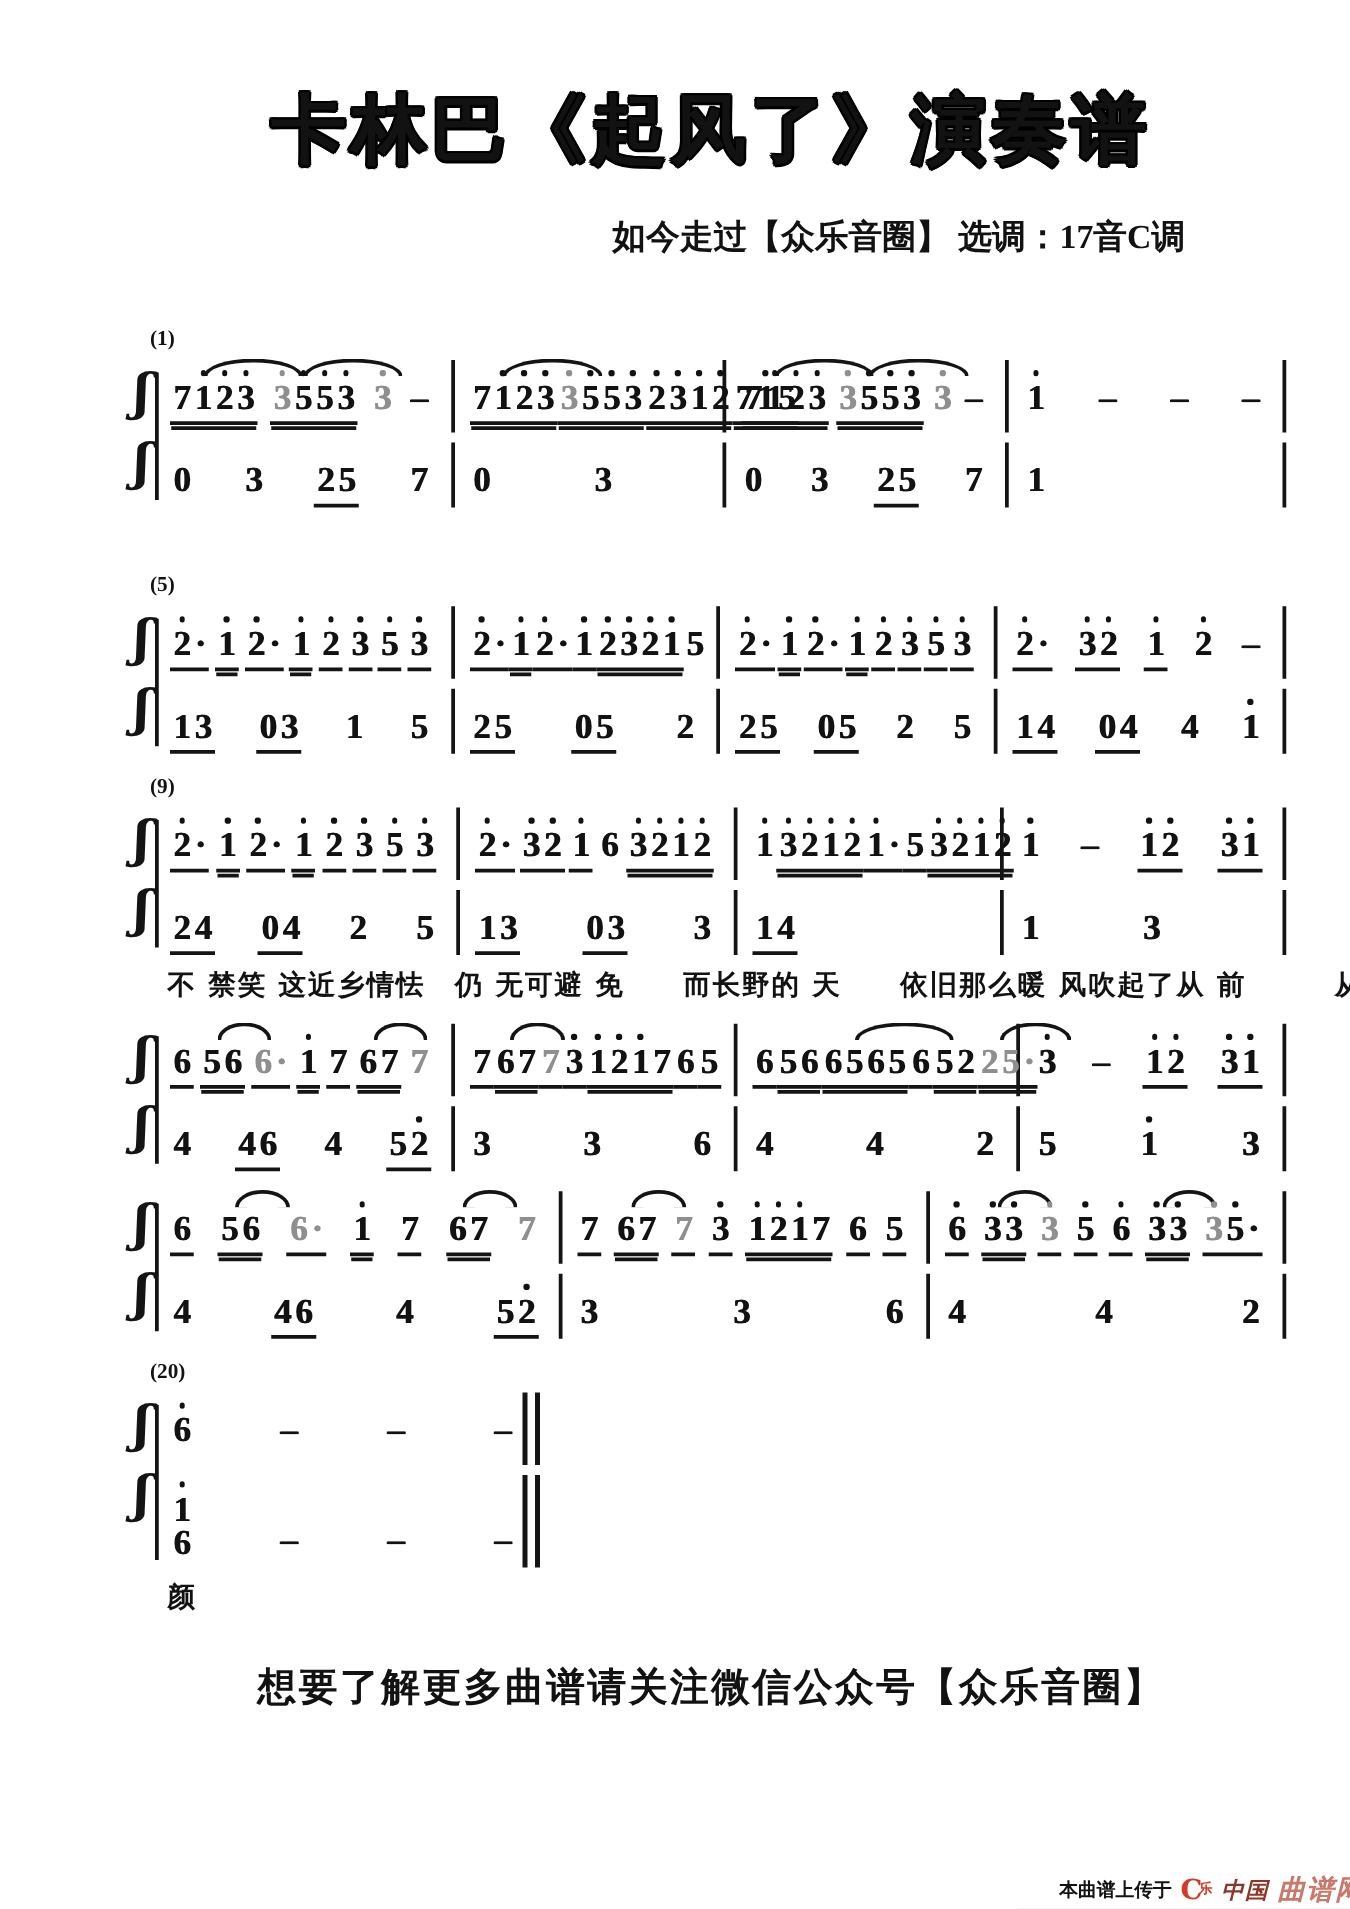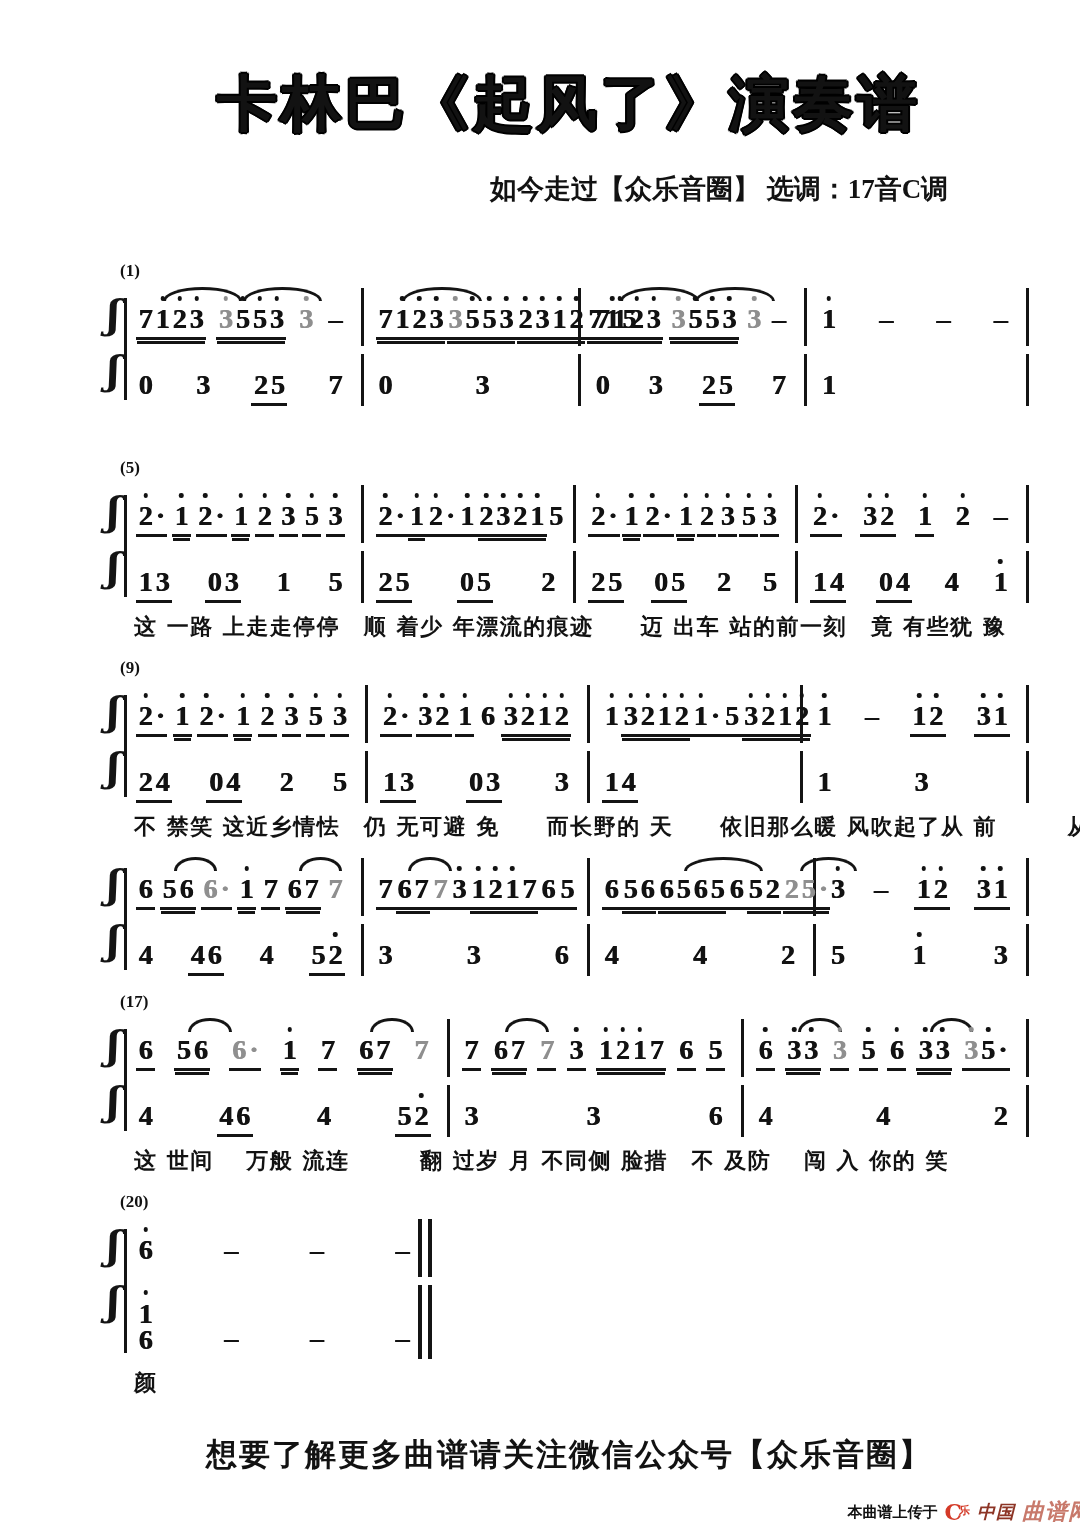--- a/index.html
+++ b/index.html
@@ -371,21 +371,20 @@
               </span>
               <span class="grp">
                 <span class="ch">4</span>
               </span>
               <span class="grp">
                 <span class="ch hi">1</span>
               </span>
             </div>
           </div>
         </div>
-        <div class="lyr">这 一路 上走走停停　顺 着少 年漂流的痕迹　　迈 出车 站的前一刻　竟 有些犹 豫</div>
       </div>
       <div class="sys">
         <div class="sys-label">(9)</div>
         <div class="staves">
           <span class="brace b1">ʃ</span>
           <span class="brace b2">ʃ</span>
           <div class="row top">
             <div class="measure" style="width: 27%;">
               <span class="grp u1">
                 <span class="ch hi">2</span>
@@ -674,21 +673,20 @@
                 <span class="ch hi">1</span>
               </span>
               <span class="grp">
                 <span class="ch">3</span>
               </span>
             </div>
           </div>
         </div>
       </div>
       <div class="sys">
-        <div class="sys-label">(17)</div>
         <div class="staves">
           <span class="brace b1">ʃ</span>
           <span class="brace b2">ʃ</span>
           <div class="row top">
             <div class="measure" style="width: 36%;">
               <span class="grp u1">
                 <span class="ch">6</span>
               </span>
               <span class="grp u2 arc">
                 <span class="ch">5</span>
@@ -801,21 +799,20 @@
               </span>
               <span class="grp">
                 <span class="ch">4</span>
               </span>
               <span class="grp">
                 <span class="ch">2</span>
               </span>
             </div>
           </div>
         </div>
-        <div class="lyr">这 世间　 万般 流连　　　翻 过岁 月 不同侧 脸措　不 及防　 闯 入 你的 笑</div>
       </div>
       <div class="sys">
         <div class="sys-label">(20)</div>
         <div class="staves">
           <span class="brace b1">ʃ</span>
           <span class="brace b2">ʃ</span>
           <div class="row top">
             <div class="measure dbl" style="width: 34%;">
               <span class="grp">
                 <span class="ch hi">6</span>

